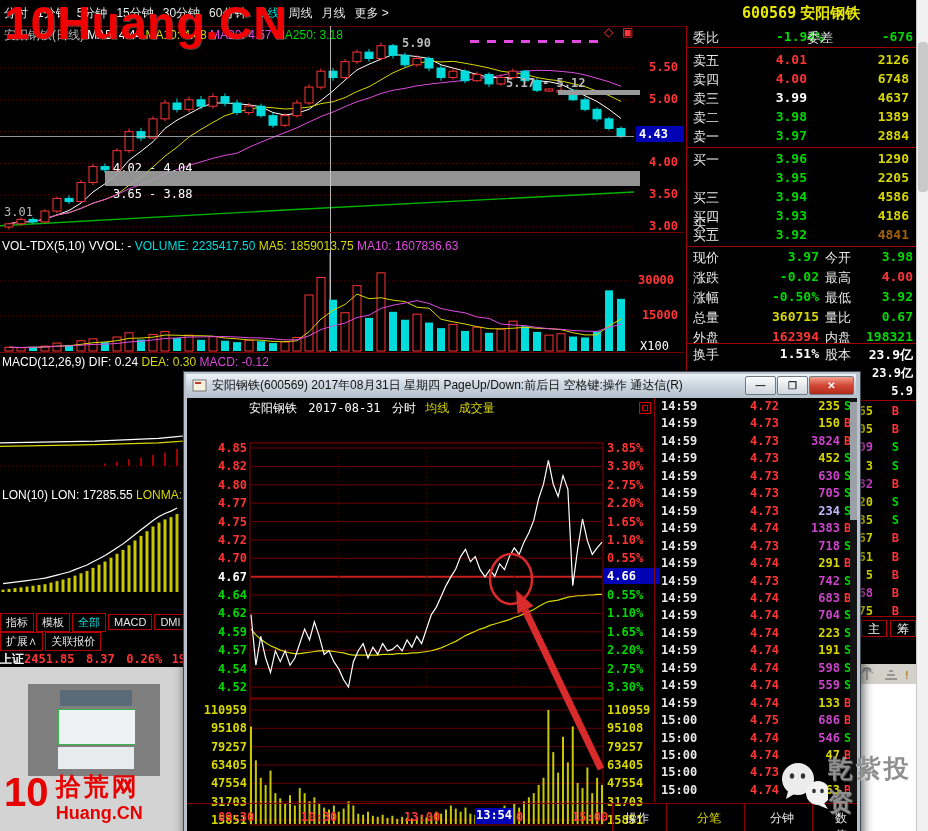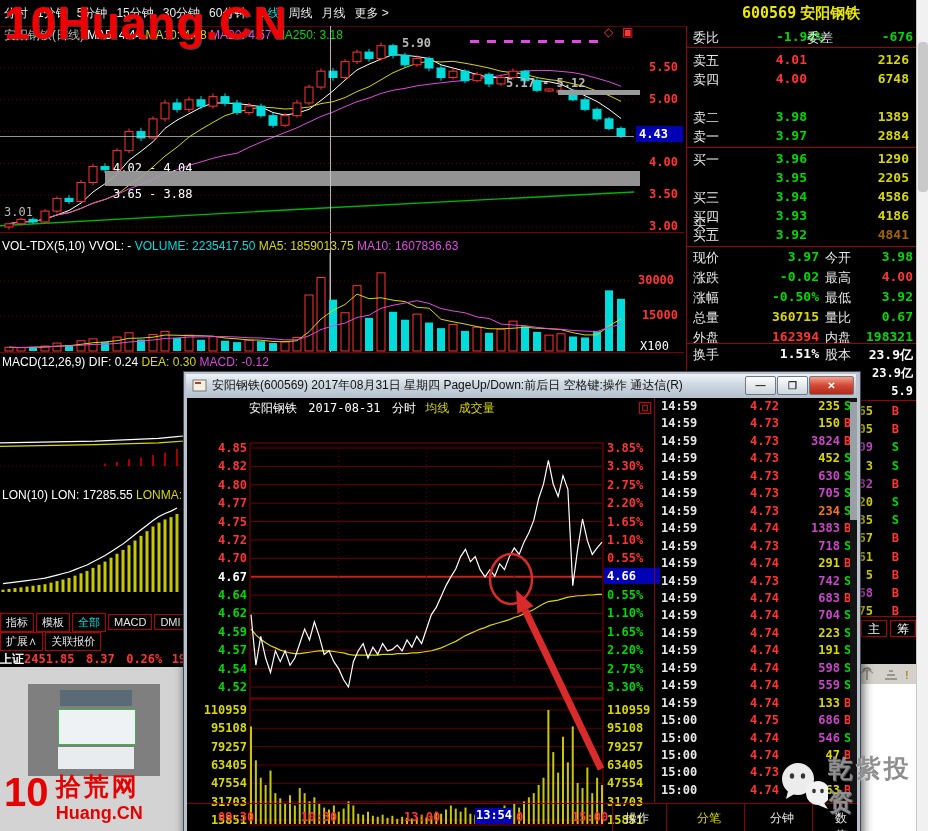--- a/index.html
+++ b/index.html
@@ -422,20 +422,25 @@
       <div class="hline" style="left: 0px; top: 21px; width: 230px;"></div>
       <div class="op-row" style="top: 25px;">
         <div class="rowlab" style="top: 1px;">卖五</div>
         <div class="op-val" style="left: 50px; top: 1px; width: 70px; color: rgb(255, 52, 52);">4.01</div>
         <div class="op-val" style="left: 130px; top: 1px; width: 92px; color: rgb(216, 216, 0);">2126</div>
       </div>
       <div class="op-row" style="top: 44px;">
         <div class="rowlab" style="top: 1px;">卖四</div>
         <div class="op-val" style="left: 50px; top: 1px; width: 70px; color: rgb(255, 52, 52);">4.00</div>
         <div class="op-val" style="left: 130px; top: 1px; width: 92px; color: rgb(216, 216, 0);">6748</div>
+      </div>
+      <div class="op-row" style="top: 63px;">
+        <div class="rowlab" style="top: 1px;">卖三</div>
+        <div class="op-val" style="left: 50px; top: 1px; width: 70px; color: rgb(255, 255, 255);">3.99</div>
+        <div class="op-val" style="left: 130px; top: 1px; width: 92px; color: rgb(216, 216, 0);">4637</div>
       </div>
       <div class="op-row" style="top: 82px;">
         <div class="rowlab" style="top: 1px;">卖二</div>
         <div class="op-val" style="left: 50px; top: 1px; width: 70px; color: rgb(0, 216, 0);">3.98</div>
         <div class="op-val" style="left: 130px; top: 1px; width: 92px; color: rgb(216, 216, 0);">1389</div>
       </div>
       <div class="op-row" style="top: 101px;">
         <div class="rowlab" style="top: 1px;">卖一</div>
         <div class="op-val" style="left: 50px; top: 1px; width: 70px; color: rgb(0, 216, 0);">3.97</div>
         <div class="op-val" style="left: 130px; top: 1px; width: 92px; color: rgb(216, 216, 0);">2884</div>
@@ -786,21 +791,21 @@
           </div>
           <div class="sales-row" style="top: 87.25px;">
             <span class="sr-time">14:59</span>
   <span class="sr-price">4.73</span>
   <span class="sr-vol" style="color:#cc44cc">705</span>
   <span class="sr-side" style="color:#00d800">S</span>
           </div>
           <div class="sales-row" style="top: 104.7px;">
             <span class="sr-time">14:59</span>
   <span class="sr-price">4.73</span>
-  <span class="sr-vol" style="color:#f97316">234</span>
+  <span class="sr-vol" style="color:#c4b5fd">234</span>
   <span class="sr-side" style="color:#00d800">S</span>
           </div>
           <div class="sales-row" style="top: 122.15px;">
             <span class="sr-time">14:59</span>
   <span class="sr-price">4.74</span>
   <span class="sr-vol" style="color:#cc44cc">1383</span>
   <span class="sr-side" style="color:#ff3434">B</span>
           </div>
           <div class="sales-row" style="top: 139.6px;">
             <span class="sr-time">14:59</span>

